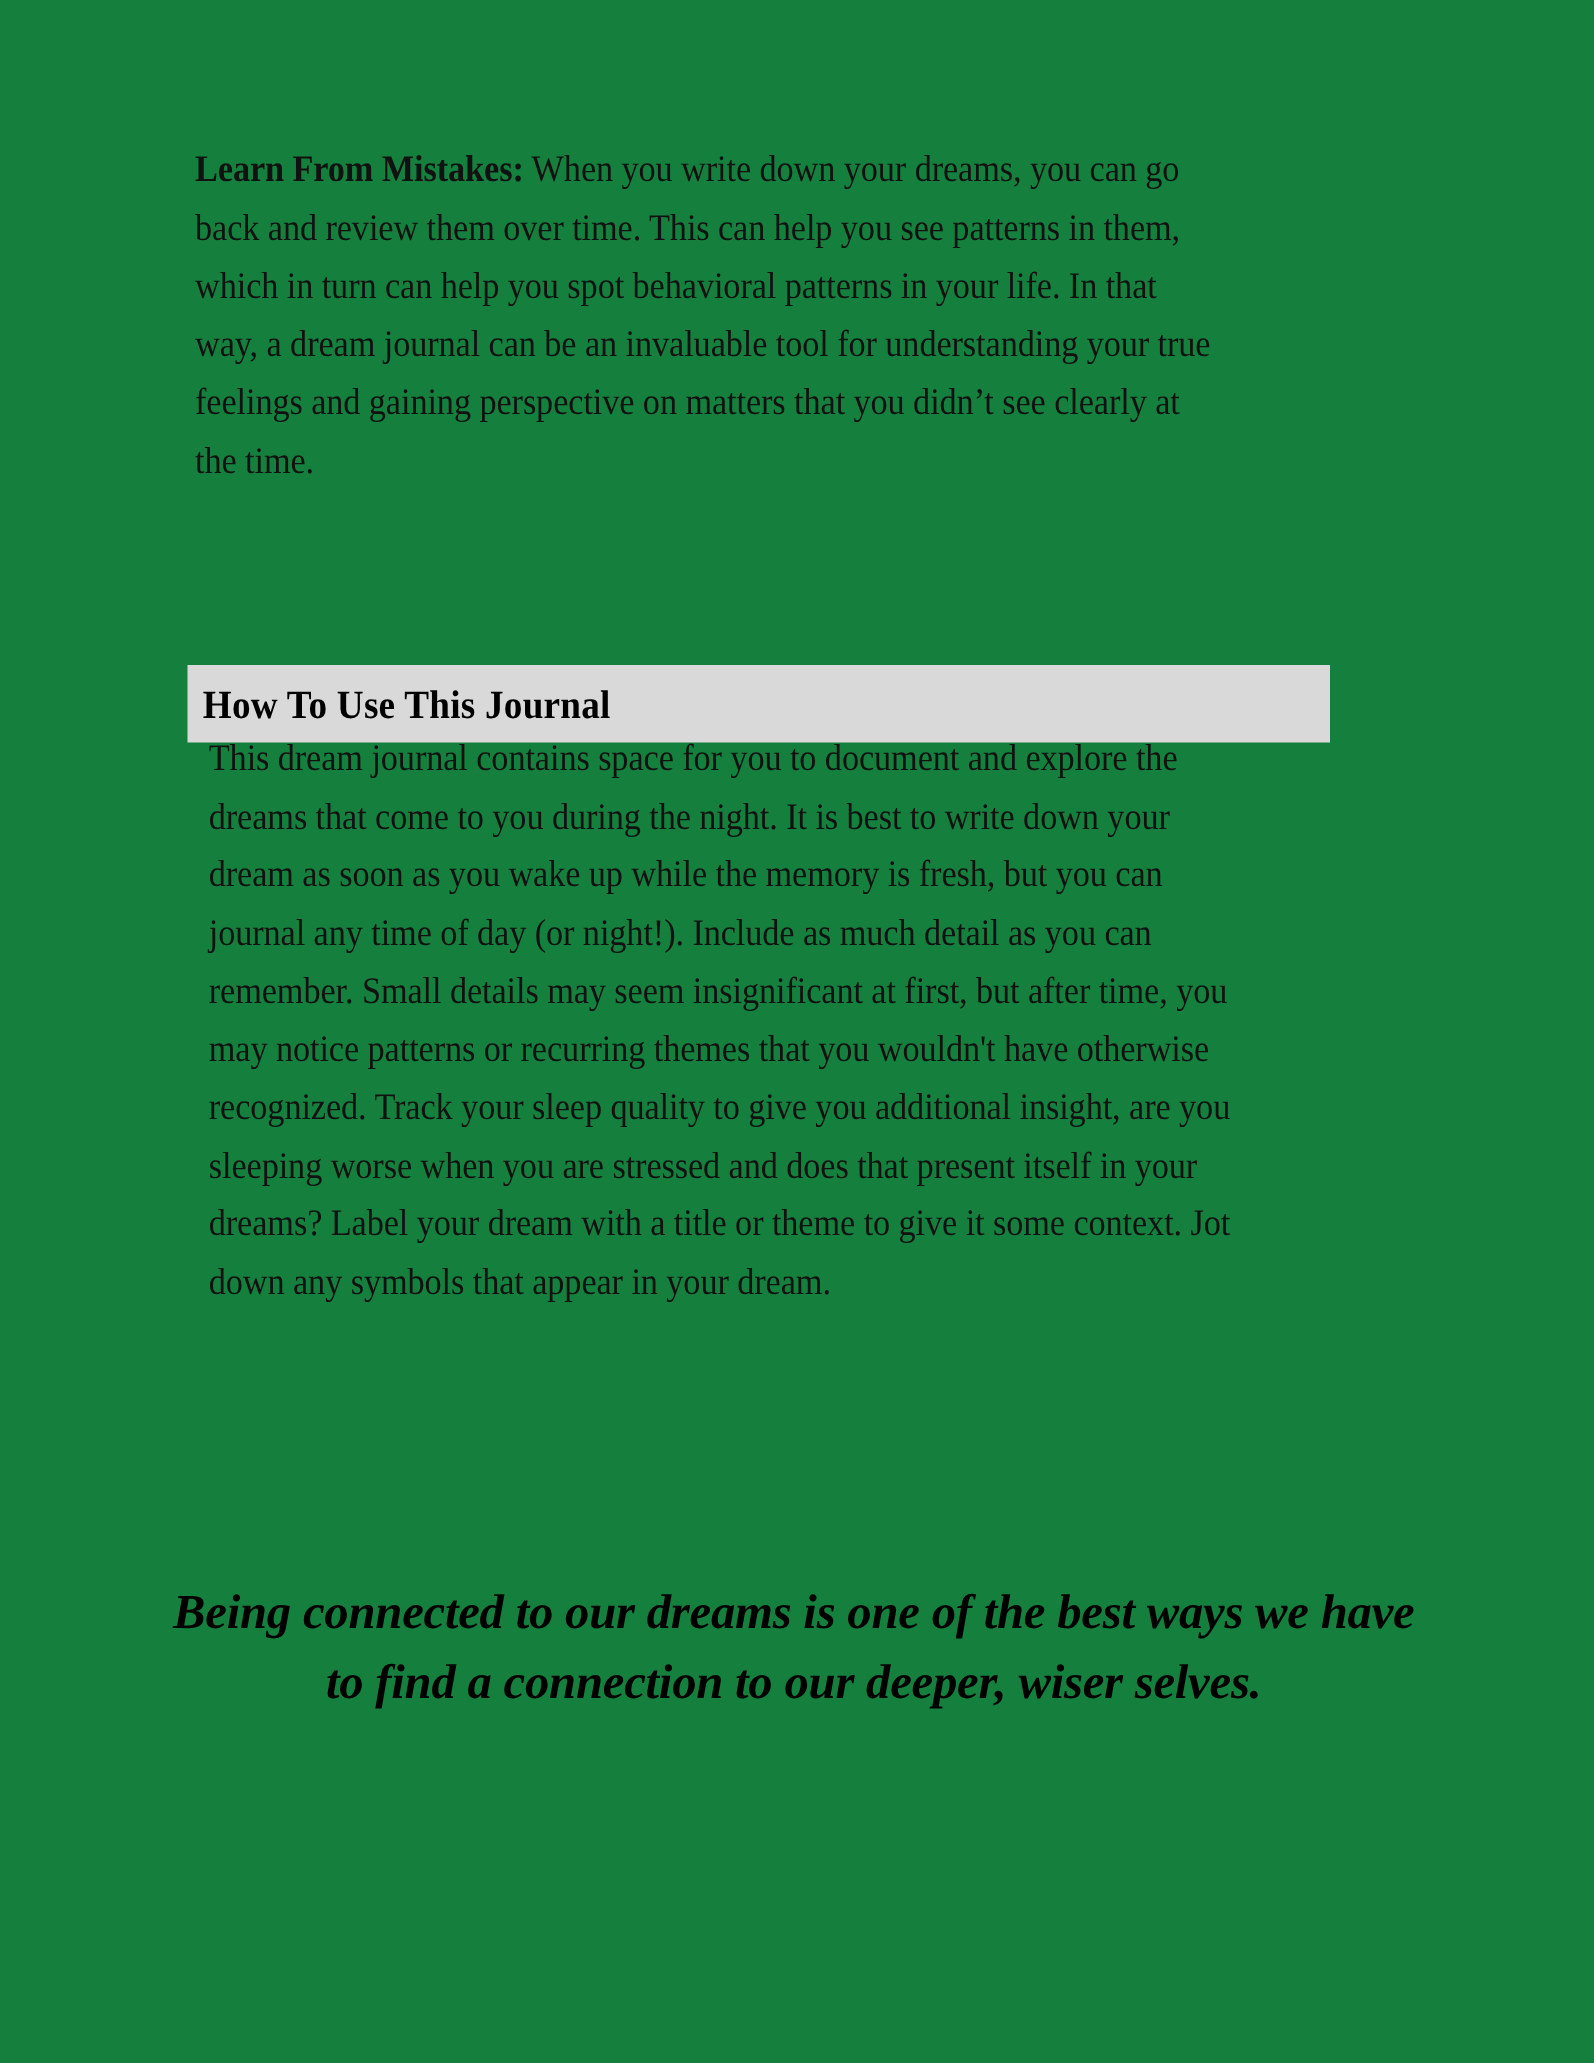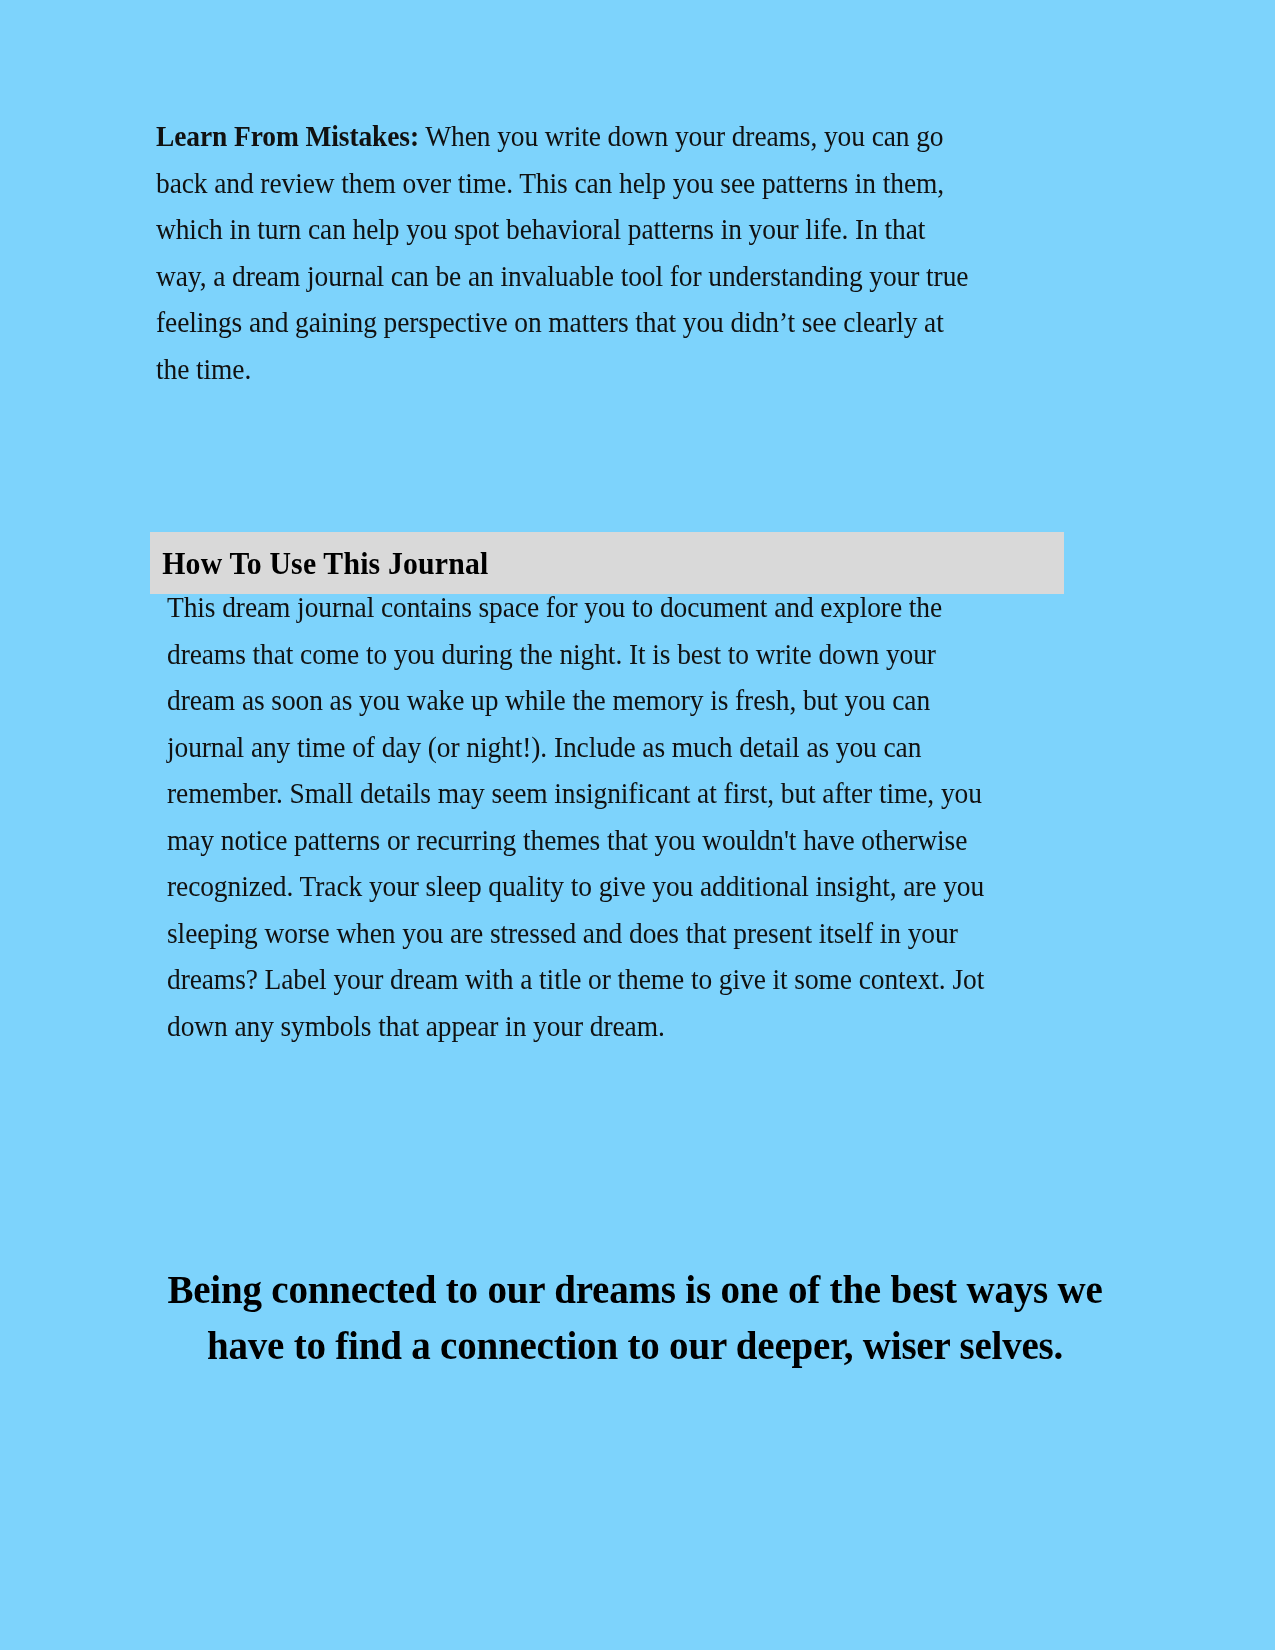--- a/index.html
+++ b/index.html
@@ -6,21 +6,21 @@
   html, body {
     margin: 0;
     padding: 0;
     background: #ffffff;
   }
 
   .page {
     position: relative;
     width: 1275px;
     height: 1650px;
-    background: #7dd3fc;
+    background: #15803d;
     overflow: hidden;
     font-family: "Liberation Serif", "DejaVu Serif", serif;
     color: #000000;
   }
 
   
   .intro-block {
     position: absolute;
     left: 156px;
     top: 113px;
@@ -74,20 +74,21 @@
     width: 905px;
   }
 
   
   .quote-block {
     position: absolute;
     left: 130px;
     top: 1262px;
     width: 1010px;
     text-align: center;
+    font-style: italic;
   }
 
   .quote-text {
     font-family: "Liberation Serif", "DejaVu Serif", serif;
     font-size: 39px;
     font-weight: bold;
     line-height: 56px;
     color: #000000;
     margin: 0;
     letter-spacing: -0.2px;

